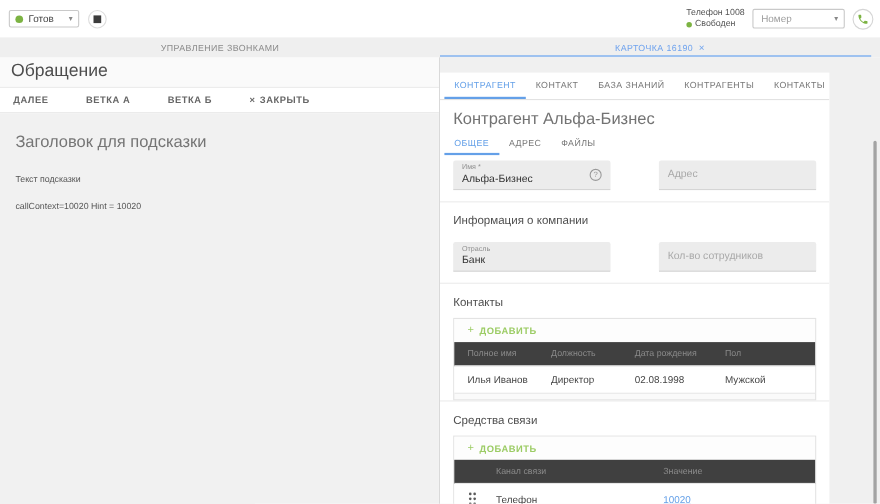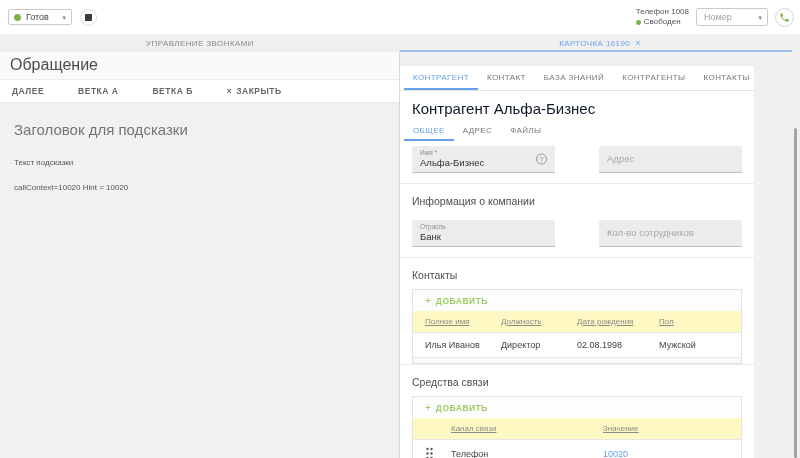--- a/index.html
+++ b/index.html
@@ -22,21 +22,21 @@
   .stop-btn {
     width:17px; height:17px; border-radius:50%; border:1px solid #ddd; background:#fff;
     margin-left:8px; display:flex; align-items:center; justify-content:center; cursor:pointer;
   }
   .stop-square { width:7px; height:7px; background:#3c3c3c; }
   .topbar-right { margin-left:auto; display:flex; align-items:center; gap:7px; }
   .phone-status { font-size:8px; color:#555; line-height:1.25; }
   .phone-status .row2 { display:flex; align-items:center; gap:3px; }
   .phone-status .dot { width:5px; height:5px; }
   .number-combo {
-    width:72px; height:18px; border:1px solid #c9c9c9; border-radius:2px;
+    width:84px; height:18px; border:1px solid #c9c9c9; border-radius:2px;
     display:flex; align-items:center; padding:0 5px; background:#fff;
   }
   .number-combo input {
     border:0; outline:0; width:100%; font-size:9px; color:#444;
     font-family:"Liberation Sans", sans-serif; background:transparent;
   }
   .number-combo input::placeholder { color:#9e9e9e; }
   .call-btn {
     width:19px; height:19px; border-radius:50%; border:1px solid #d5d5d5; background:#fff;
     display:flex; align-items:center; justify-content:center; cursor:pointer;
@@ -57,21 +57,21 @@
   .lp-hint { background:#f1f1f1; flex:1; padding:12px 14px; }
   .hint-title { font-size:15px; color:#757575; margin:6px 0 20px; }
   .hint-text { font-size:8px; color:#555; margin-bottom:16px; }
   .hint-context { font-size:8px; color:#555; }
   
   .right-pane { width:400px; background:#f0f0f0; padding-top:14px; position:relative; }
   .card { background:#fff; height:404px; width:354px; display:flex; flex-direction:column; overflow:hidden; }
   .card-tabs { display:flex; border-bottom:1px solid #e2e2e2; padding:0 4px; flex:0 0 auto; }
   .card-tab { font-size:8px; color:#777; letter-spacing:.4px; padding:7px 9px 6px; border-bottom:2px solid transparent; cursor:pointer; white-space:nowrap; }
   .card-tab.active { color:#64a0e8; border-bottom-color:#64a0e8; }
-  .card-title { font-size:15px; color:#0f172a; padding:9px 12px 4px; }
+  .card-title { font-size:15px; color:#737373; padding:9px 12px 4px; }
   .sub-tabs { display:flex; padding:0 4px; flex:0 0 auto; }
   .sub-tab { font-size:8px; color:#777; letter-spacing:.4px; padding:5px 9px 4px; border-bottom:2px solid transparent; cursor:pointer; }
   .sub-tab.active { color:#64a0e8; border-bottom-color:#64a0e8; }
   .fields { display:grid; grid-template-columns:1fr 1fr; column-gap:44px; padding:5px 12px 10px; }
   .field {
     background:#ececec; border-bottom:1px solid #c2c2c2; border-radius:2px 2px 0 0;
     padding:3px 8px 4px; min-height:26px; position:relative; cursor:text;
   }
   .field .f-label { font-size:6.5px; color:#8f8f8f; margin-bottom:1px; }
   .field .f-value { font-size:9.5px; color:#333; }
@@ -80,21 +80,21 @@
   .info-icon {
     position:absolute; right:8px; top:50%; transform:translateY(-50%);
     width:11px; height:11px; border:1px solid #9a9a9a; border-radius:50%;
     font-size:7px; color:#9a9a9a; display:flex; align-items:center; justify-content:center; cursor:pointer;
   }
   .section-hdr { border-top:1px solid #ebebeb; font-size:10.5px; color:#4f4f4f; padding:11px 12px 8px; }
   .tbl { margin:0 12px; border:1px solid #e3e3e3; background:#fafafa; padding-bottom:5px; }
   .tbl-add { padding:6px 12px 5px; display:flex; align-items:center; gap:5px; cursor:pointer; background:#fdfdfd; }
   .tbl-add .plus { color:#9ccc65; font-size:10px; line-height:1; }
   .tbl-add .add-lbl { color:#9ccc65; font-size:8.5px; font-weight:bold; letter-spacing:.5px; }
-  .tbl-head { display:grid; background:#fef9c3; border-bottom:1px solid #e7e7e7; padding:6px 12px; font-size:8px; color:#8a8a8a;text-decoration:underline; }
+  .tbl-head { display:grid; background:#404040; border-bottom:1px solid #e7e7e7; padding:6px 12px; font-size:8px; color:#8a8a8a; }
   .tbl-row  { display:grid; background:#fff; border-bottom:1px solid #e7e7e7; padding:7px 12px; font-size:9px; color:#444; cursor:pointer; align-items:center; }
   .cols-4 { grid-template-columns:25% 25% 27% 23%; }
   .cols-ch { grid-template-columns:26px 50% 1fr; }
   .drag-handle { width:9px; height:13px; cursor:grab; }
   .link { color:#64a0e8; text-decoration:underline; cursor:pointer; }
   .scroll-thumb { position:absolute; right:3px; top:76px; width:3px; height:330px; background:#a3a3a3; border-radius:2px; cursor:pointer; }
 </style>
 </head>
 <body>
 

